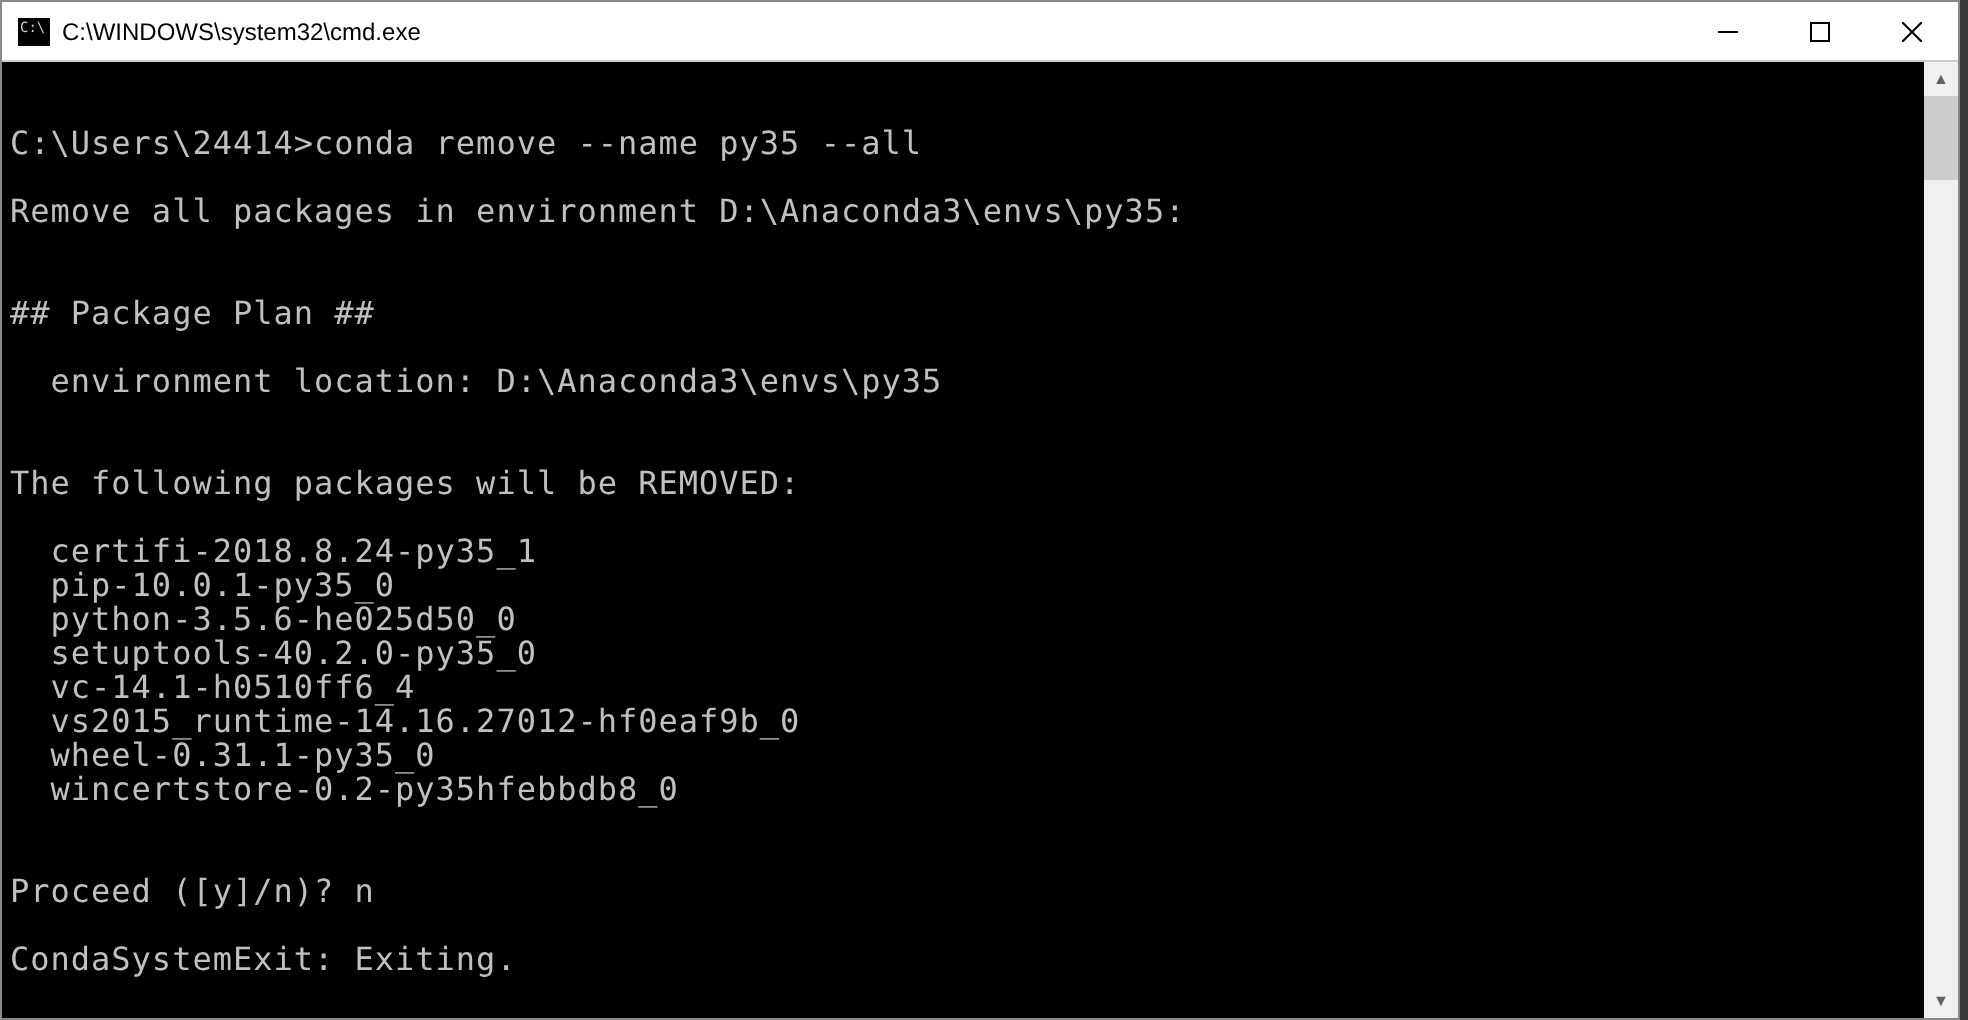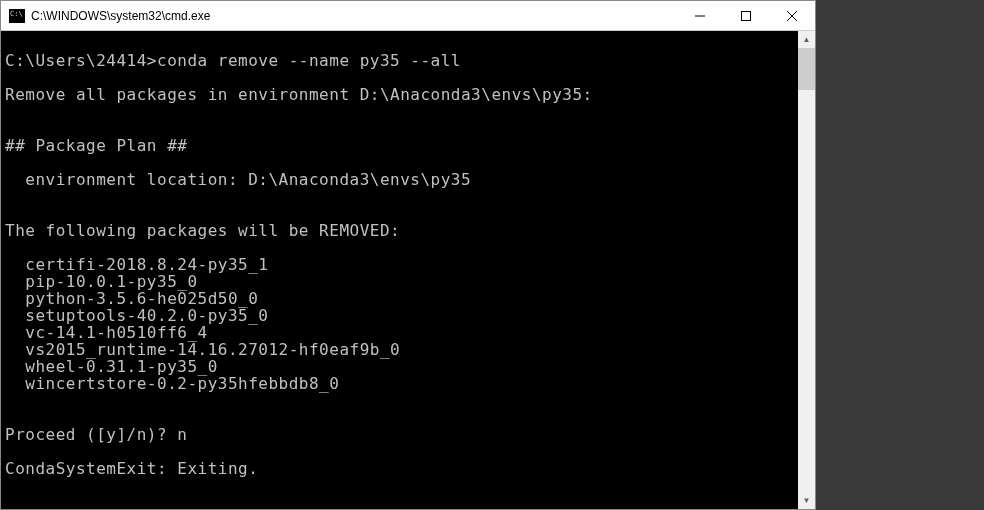--- a/index.html
+++ b/index.html
@@ -8,21 +8,21 @@
     height: 510px;
     background: #3a3a3a;
     font-family: "Segoe UI", Tahoma, sans-serif;
     overflow: hidden;
     position: relative;
   }
   .window {
     position: absolute;
     top: 0;
     left: 0;
-    width: 816px;
+    width: 980px;
     height: 510px;
     background: #000;
     border: 1px solid #888;
   }
   .titlebar {
     height: 30px;
     background: #fff;
     display: flex;
     align-items: center;
     border-bottom: 1px solid #ccc;
@@ -69,21 +69,21 @@
     position: absolute;
     top: 30px;
     left: 0;
     right: 17px;
     bottom: 0;
     background: #000;
     color: #c0c0c0;
     font-family: "NSimSun", "SimSun", Consolas, monospace;
     font-size: 16px;
     line-height: 17px;
-    padding: 4px 0 0 4px;
+    padding: 15px 0 0 4px;
     white-space: pre;
     letter-spacing: 0.5px;
   }
   .scrollbar {
     position: absolute;
     top: 30px;
     right: 0;
     width: 17px;
     bottom: 0;
     background: #f0f0f0;

